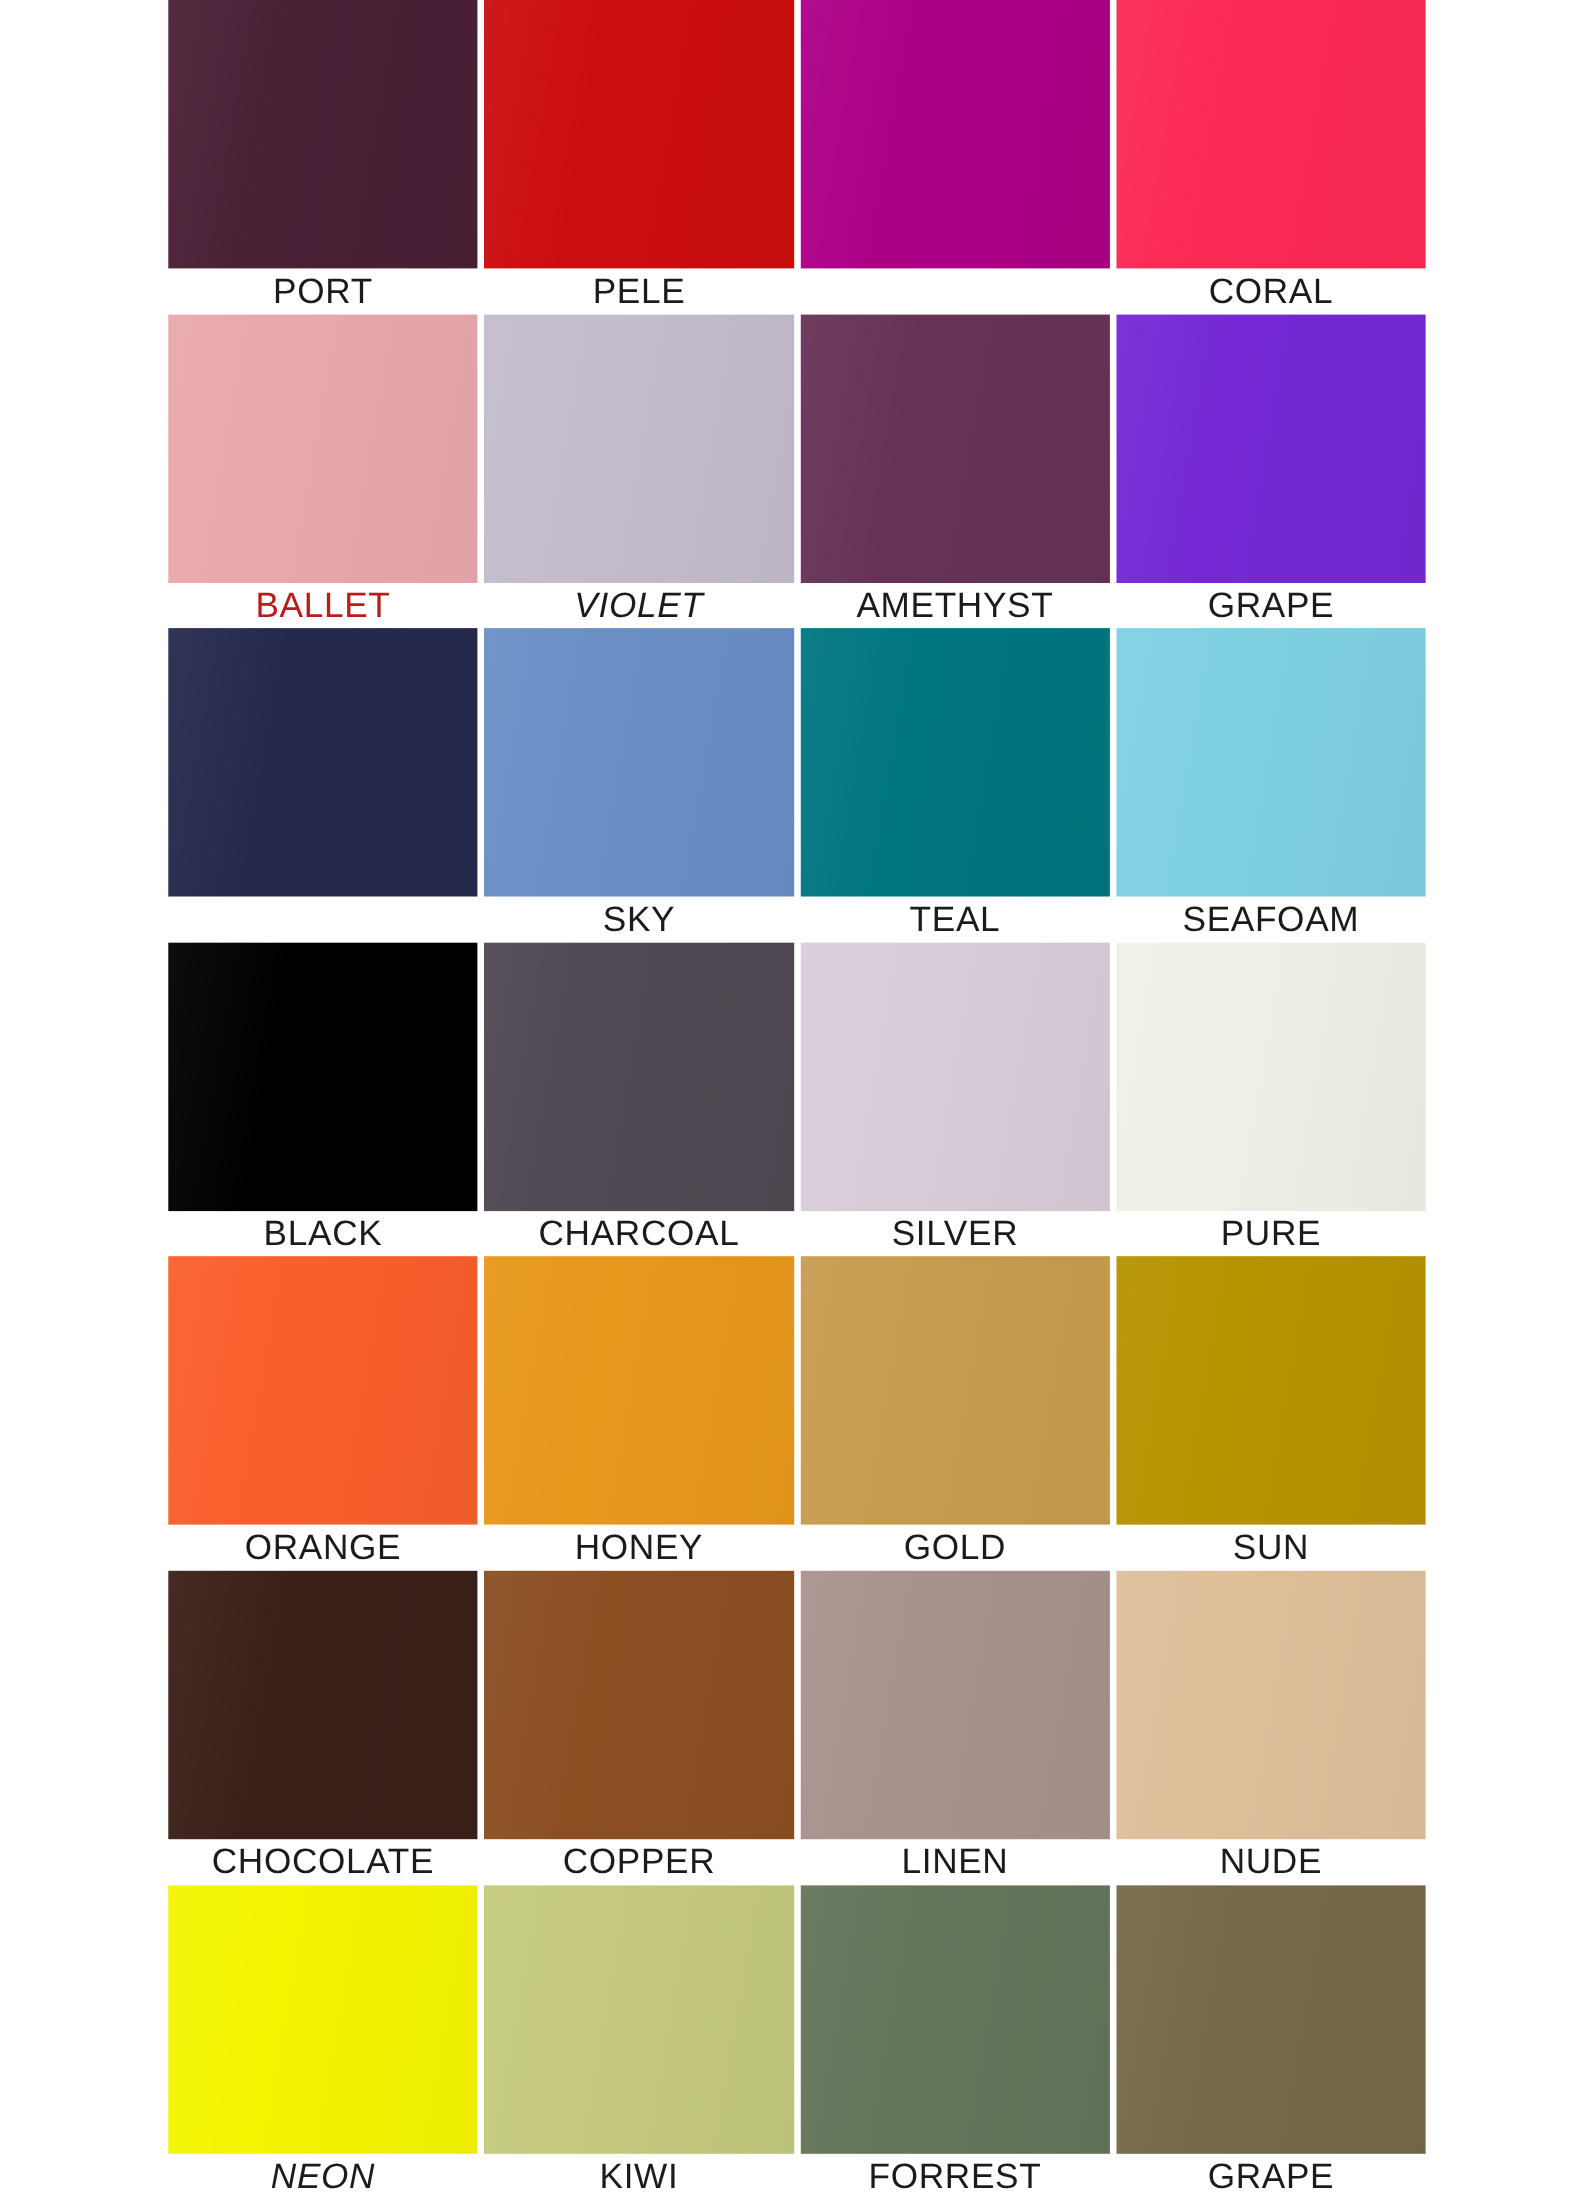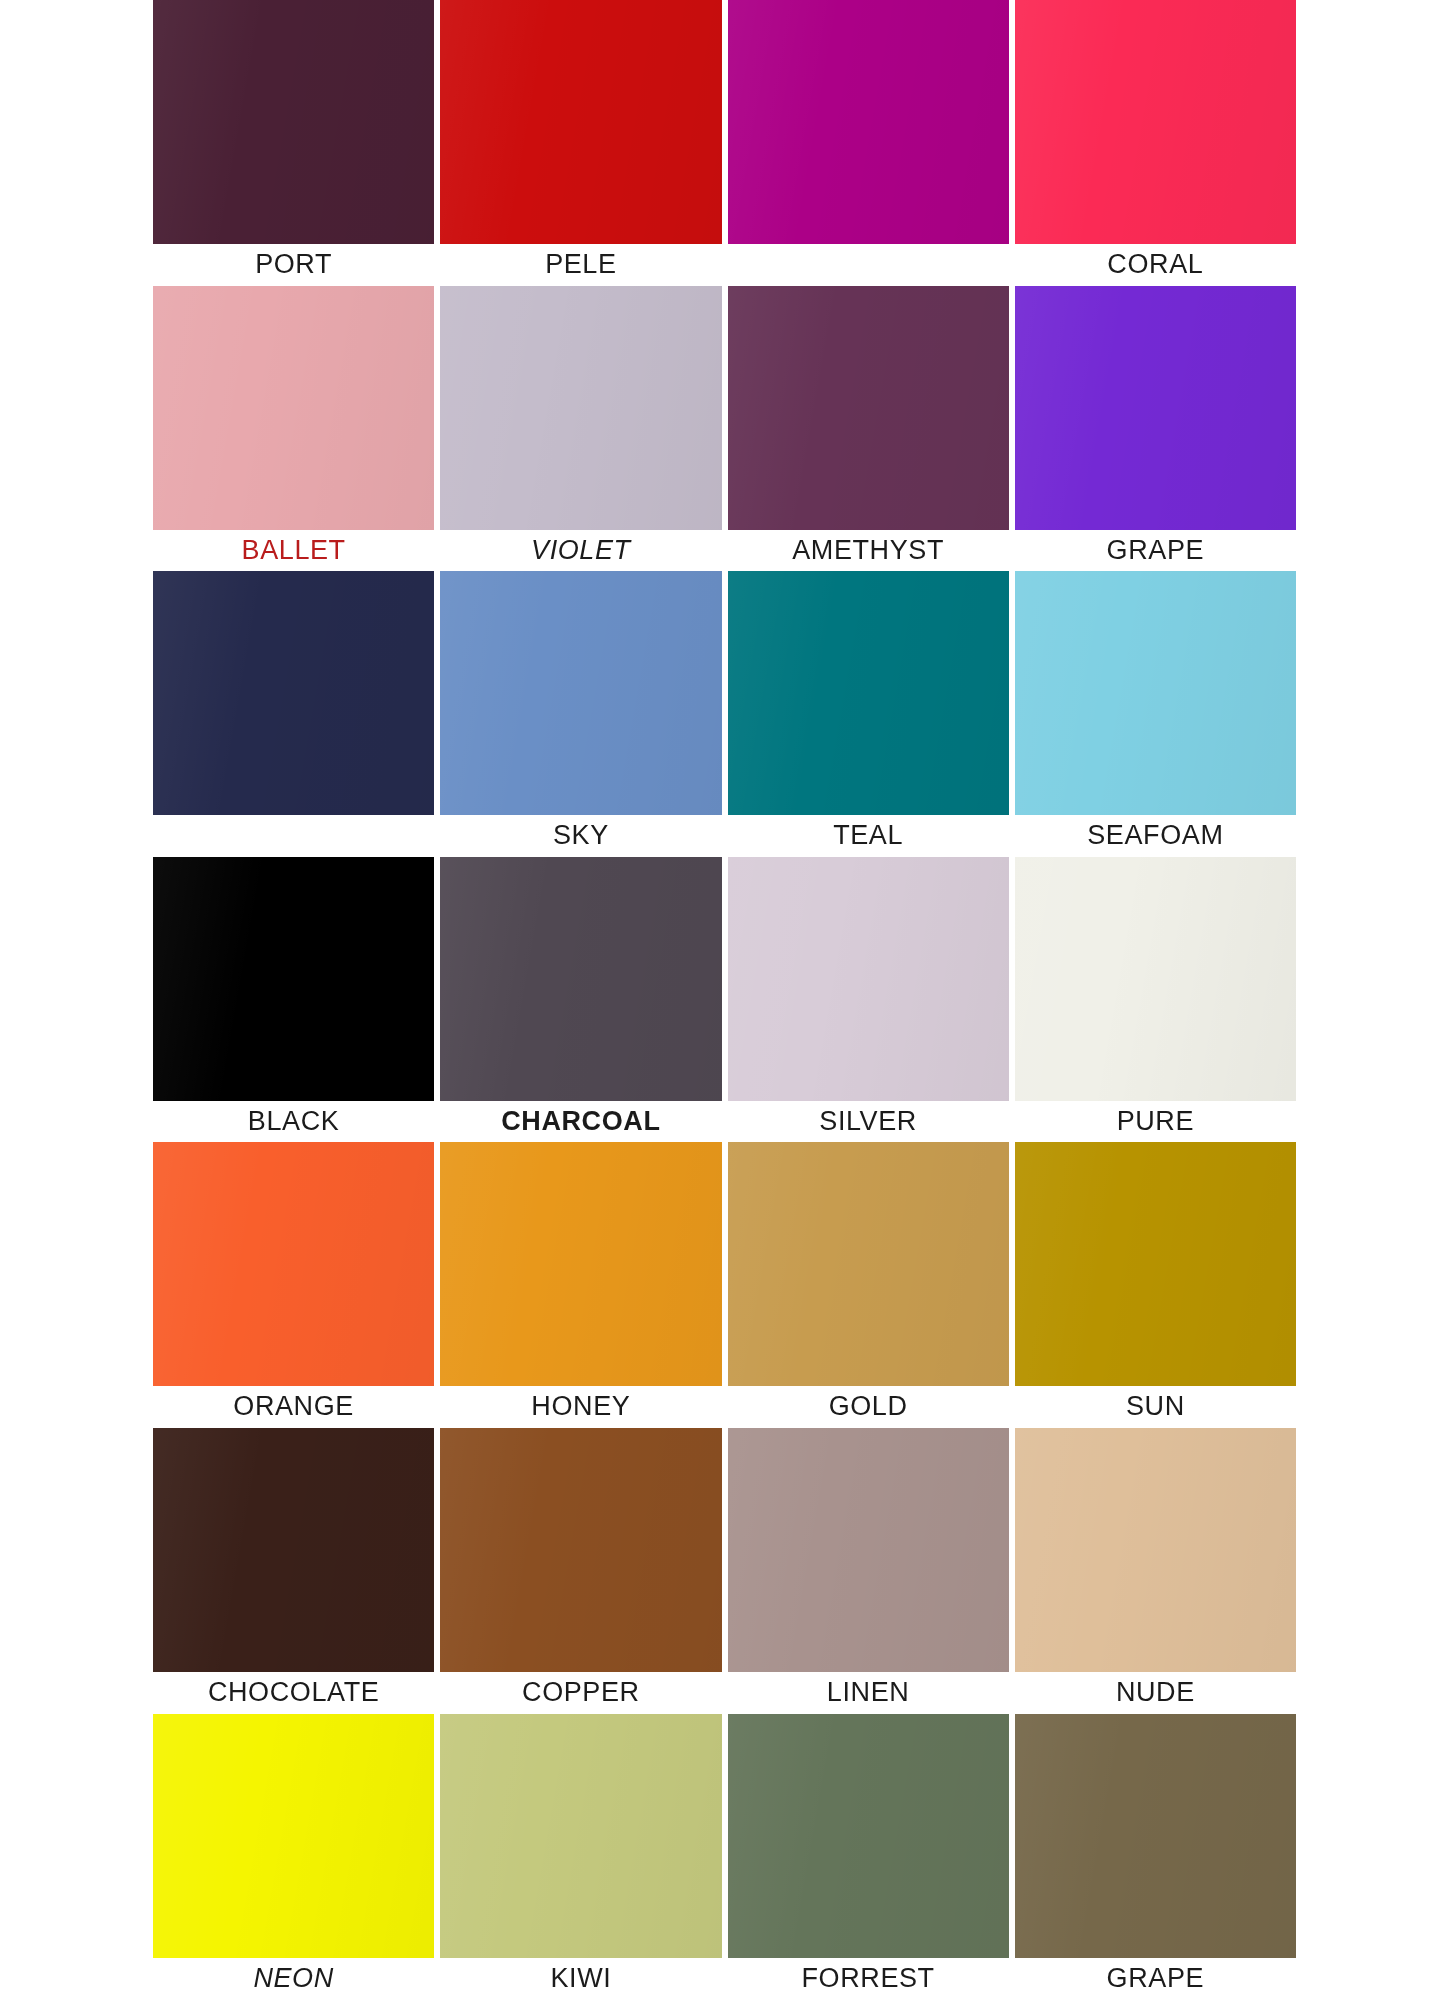--- a/index.html
+++ b/index.html
@@ -45,21 +45,21 @@
   .swatch-chip {
     width: 100%;
     height: 244px;
     display: block;
   }
   .swatch-label {
     width: 100%;
     height: 41.6px;
     line-height: 41.6px;
     text-align: center;
-    font-size: 27px;
+    font-size: 32px;
     letter-spacing: 0.6px;
     color: #1b1b1b;
     font-family: "Liberation Sans", sans-serif;
     font-weight: 400;
     white-space: nowrap;
     overflow: hidden;
   }
   
   .swatch-chip.tex::after {
     content: "";
@@ -128,21 +128,21 @@
           <div class="swatch-label" style="color: rgb(27, 27, 27);">SEAFOAM</div>
         </div>
       </div>
       <div class="swatch-row">
         <div class="swatch-cell">
           <div class="swatch-chip tex" style="background-color: rgb(0, 0, 0);"></div>
           <div class="swatch-label" style="color: rgb(27, 27, 27);">BLACK</div>
         </div>
         <div class="swatch-cell">
           <div class="swatch-chip tex" style="background-color: rgb(80, 72, 82);"></div>
-          <div class="swatch-label" style="color: rgb(27, 27, 27); font-weight: bold;">CHARCOAL</div>
+          <div class="swatch-label" style="color: rgb(27, 27, 27);">CHARCOAL</div>
         </div>
         <div class="swatch-cell">
           <div class="swatch-chip tex" style="background-color: rgb(216, 204, 216);"></div>
           <div class="swatch-label" style="color: rgb(27, 27, 27);">SILVER</div>
         </div>
         <div class="swatch-cell">
           <div class="swatch-chip tex" style="background-color: rgb(240, 240, 232);"></div>
           <div class="swatch-label" style="color: rgb(27, 27, 27);">PURE</div>
         </div>
       </div>

